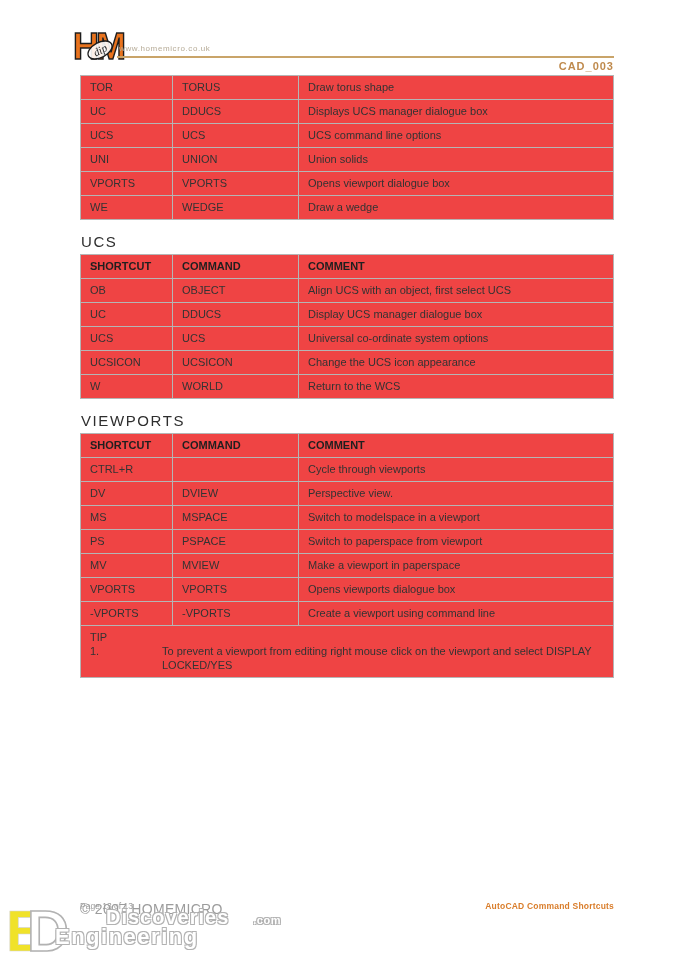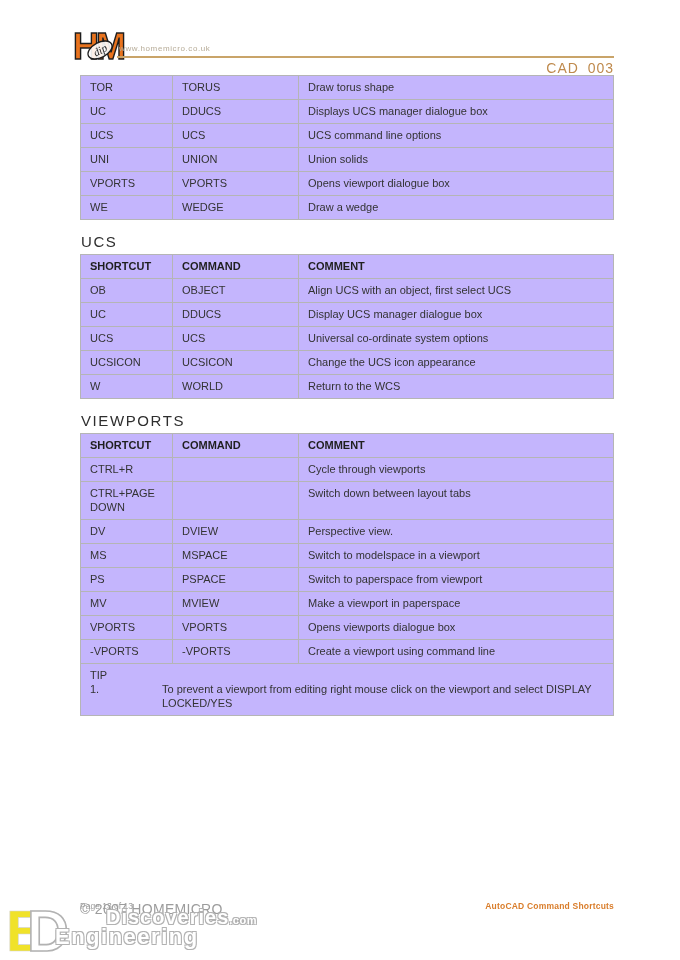--- a/index.html
+++ b/index.html
@@ -15,29 +15,29 @@
     position:absolute; left:119px; top:44px;
     font-size:8px; letter-spacing:0.6px; color:#b3a globality;
     color:#b6ab97;
   }
   .head-rule {
     position:absolute; left:117px; top:56px; width:497px; height:2px;
     background:#c9a469;
   }
   .doc-code {
     position:absolute; top:60px; right:66px;
-    font-size:14px; letter-spacing:1px; color:#bf8a4d; font-weight:normal;
+    font-size:11px; letter-spacing:1px; color:#bf8a4d; font-weight:bold;
   }
 
   
   .content { position:absolute; left:80px; top:75px; width:534px; }
 
   table.cmd-table {
     width:100%; border-collapse:collapse; table-layout:fixed;
-    border:1px solid #8e8e8e; background:#c4b5fd;
+    border:1px solid #8e8e8e; background:#ef4444;
   }
   table.cmd-table col.c1 { width:92px; }
   table.cmd-table col.c2 { width:126px; }
   table.cmd-table td, table.cmd-table th {
     border:1px solid #b5b5b5;
     font-size:11px; line-height:14px; color:#333333;
     padding:4px 8px 5px 9px; vertical-align:top; text-align:left;
     overflow:hidden; word-wrap:break-word;
   }
   table.cmd-table th { font-weight:bold; color:#1f1f1f; }
@@ -69,21 +69,21 @@
   
   .wm-logo { position:absolute; left:7px; top:899px; width:60px; height:60px; z-index:5; }
   .wm-text1 {
     position:absolute; left:106px; top:906px; z-index:5;
     font-size:20px; font-weight:bold; letter-spacing:1px;
     color:#ffffff;
     text-shadow:-1px -1px 0 #b2b2b2, 1px -1px 0 #b2b2b2,
                 -1px 1px 0 #b2b2b2, 1px 1px 0 #b2b2b2;
     white-space:nowrap;
   }
-  .wm-text1 .wm-suffix { font-size:11px; letter-spacing:0.5px; }
+  .wm-text1 .wm-suffix { font-size:11px; letter-spacing:0.5px;padding-left:24px; }
   .wm-text2 {
     position:absolute; left:55px; top:924px; z-index:5;
     font-size:22px; font-weight:bold; letter-spacing:1.5px;
     color:#ffffff;
     text-shadow:-1px -1px 0 #b2b2b2, 1px -1px 0 #b2b2b2,
                 -1px 1px 0 #b2b2b2, 1px 1px 0 #b2b2b2;
     white-space:nowrap;
   }
 </style>
 </head>
@@ -212,25 +212,20 @@
       </thead>
       <tbody>
 
           <tr>
             <td>CTRL+R</td>
             <td></td>
             <td>Cycle through viewports</td>
           </tr>
 
 
-          <tr>
-            <td>CTRL+PAGE DOWN</td>
-            <td></td>
-            <td>Switch down between layout tabs</td>
-          </tr>
 
           <tr>
             <td>DV</td>
             <td>DVIEW</td>
             <td>Perspective view.</td>
           </tr>
 
           <tr>
             <td>MS</td>
             <td>MSPACE</td>

